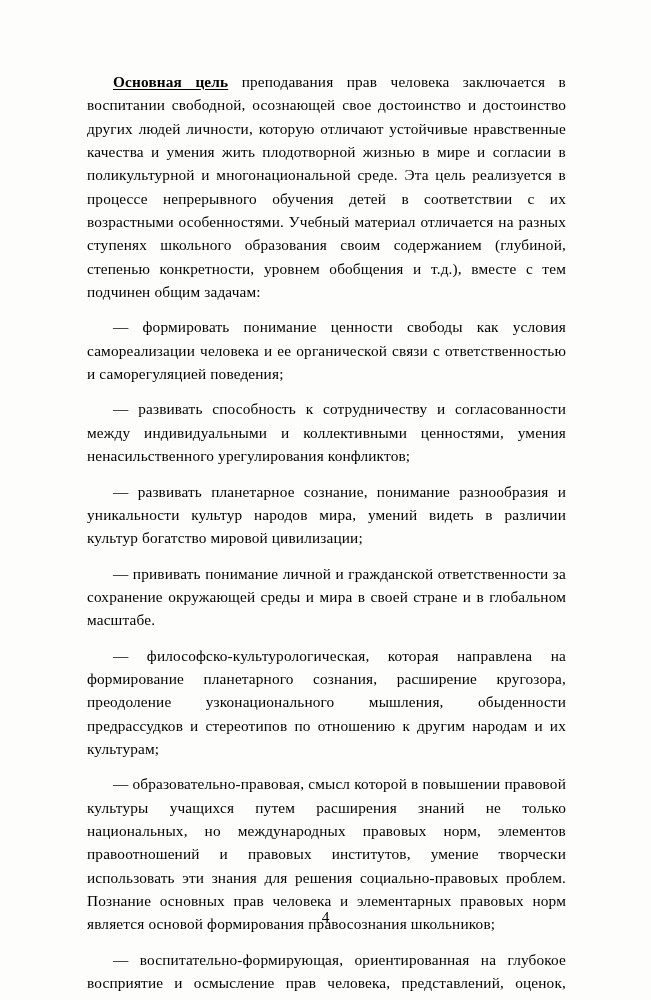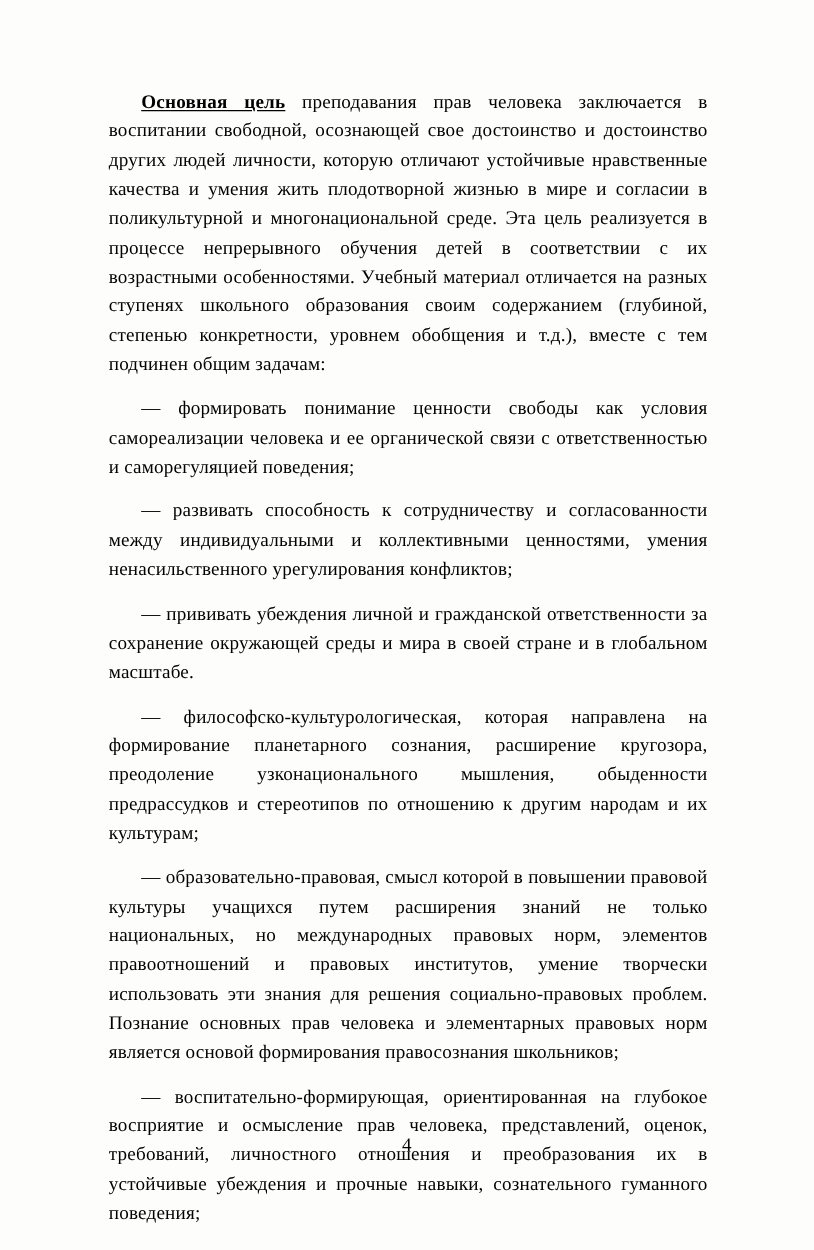--- a/index.html
+++ b/index.html
@@ -64,22 +64,23 @@
 
   <div class="text-column">
 
     <p class="para indent"><span class="lead">Основная цель</span><span> преподавания прав человека заключается в воспитании свободной, осознающей свое достоинство и достоинство других людей личности, которую отличают устойчивые нравственные качества и умения жить плодотворной жизнью в мире и согласии в поликультурной и многонациональной среде. Эта цель реализуется в процессе непрерывного обучения детей в соответствии с их возрастными особенностями. Учебный материал отличается на разных ступенях школьного образования своим содержанием (глубиной, степенью конкретности, уровнем обобщения и т.д.), вместе с тем подчинен общим задачам:</span></p>
 
     <p class="para dash">— формировать понимание ценности свободы как условия самореализации человека и ее органической связи с ответственностью и саморегуляцией поведения;</p>
 
     <p class="para dash">— развивать способность к сотрудничеству и согласованности между индивидуальными и коллективными ценностями, умения ненасильственного урегулирования конфликтов;</p>
 
 
+    <p class="para dash">— развивать планетарное сознание, понимание разнообразия и уникальности культур народов мира, умений видеть в различии культур богатство мировой цивилизации;</p>
 
-    <p class="para dash">— прививать убеждения личной и гражданской ответственности за сохранение окружающей среды и мира в своей стране и в глобальном масштабе.</p>
+    <p class="para dash">— прививать понимание личной и гражданской ответственности за сохранение окружающей среды и мира в своей стране и в глобальном масштабе.</p>
 
 
     <p class="para dash">— философско-культурологическая, которая направлена на формирование планетарного сознания, расширение кругозора, преодоление узконационального мышления, обыденности предрассудков и стереотипов по отношению к другим народам и их культурам;</p>
 
     <p class="para dash">— образовательно-правовая, смысл которой в повышении правовой культуры учащихся путем расширения знаний не только национальных, но международных правовых норм, элементов правоотношений и правовых институтов, умение творчески использовать эти знания для решения социально-правовых проблем. Познание основных прав человека и элементарных правовых норм является основой формирования правосознания школьников;</p>
 
     <p class="para dash">— воспитательно-формирующая, ориентированная на глубокое восприятие и осмысление прав человека, представлений, оценок, требований, личностного отношения и преобразования их в устойчивые убеждения и прочные навыки, сознательного гуманного поведения;</p>
 
   </div>
 

